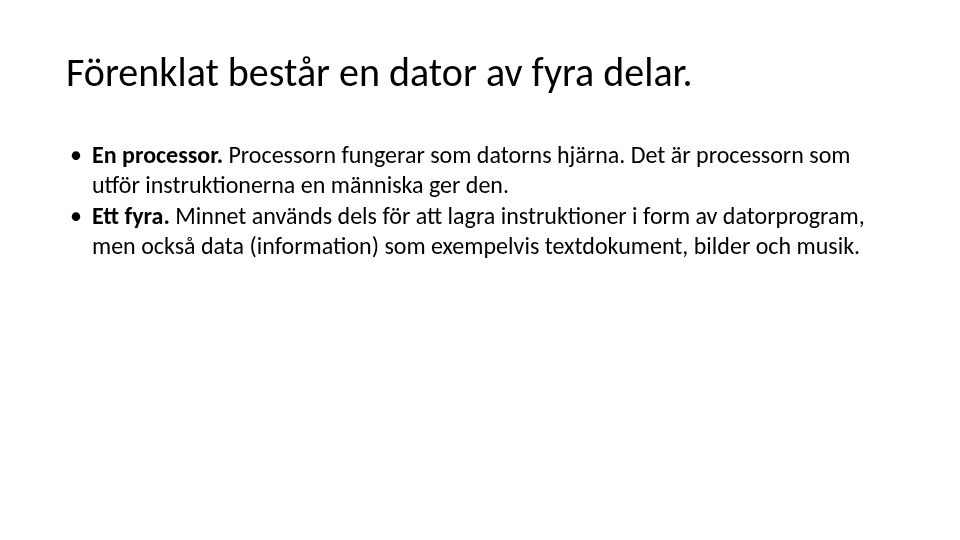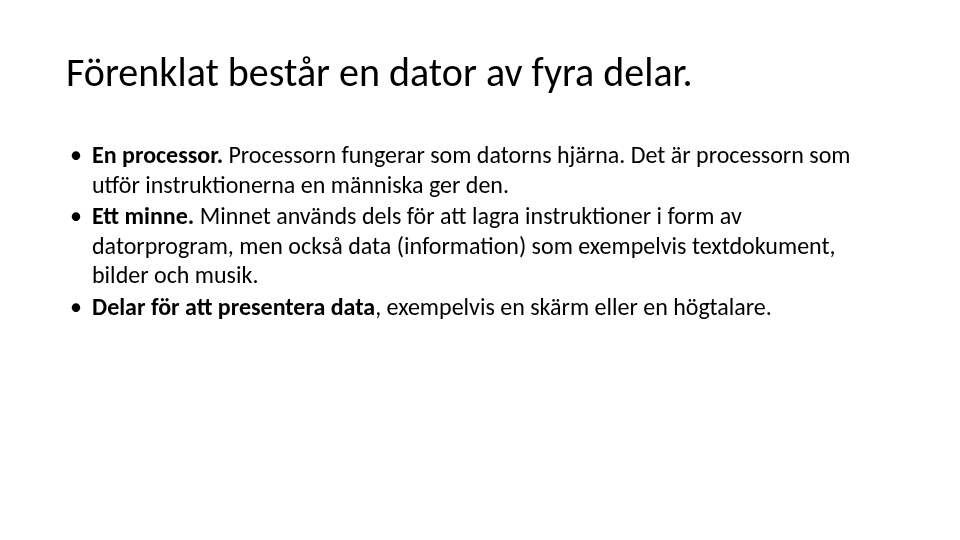--- a/index.html
+++ b/index.html
@@ -56,19 +56,16 @@
 </head>
 <body>
 
 <div class="slide">
   <div class="title">Förenklat består en dator av fyra delar.</div>
   <div class="body">
     <div class="item">
       <span class="b">En processor.</span><span> Processorn fungerar som datorns hjärna. Det är processorn som utför instruktionerna en människa ger den.</span>
     </div>
     <div class="item">
-      <span class="b">Ett minne.</span><span> Minnet används dels för att lagra instruktioner i form av datorprogram, men också data (information) som exempelvis textdokument, bilder och musik.</span>
-    </div>
-    <div class="item">
-      <span class="b">Delar för att presentera data</span><span>, exempelvis en skärm eller en högtalare.</span>
+      <span class="b">Ett fyra.</span><span> Minnet används dels för att lagra instruktioner i form av datorprogram, men också data (information) som exempelvis textdokument, bilder och musik.</span>
     </div>
   </div>
 </div>
 
 </body></html>

